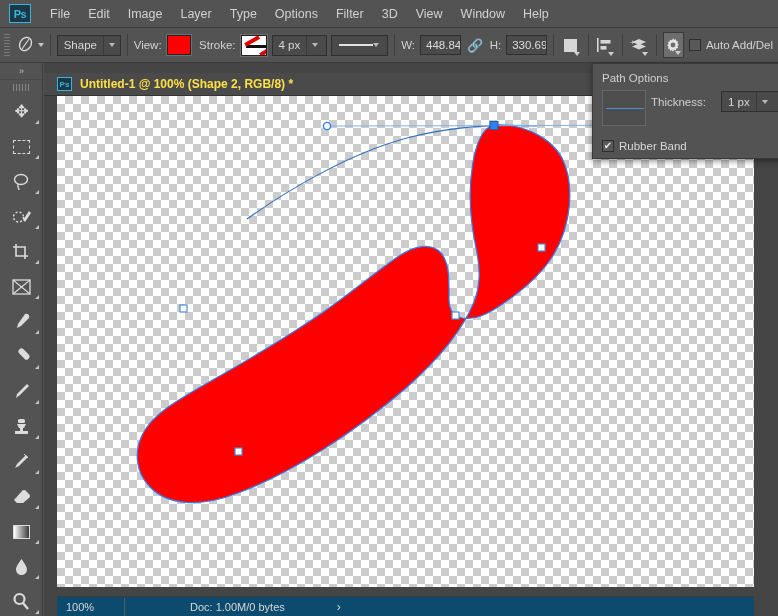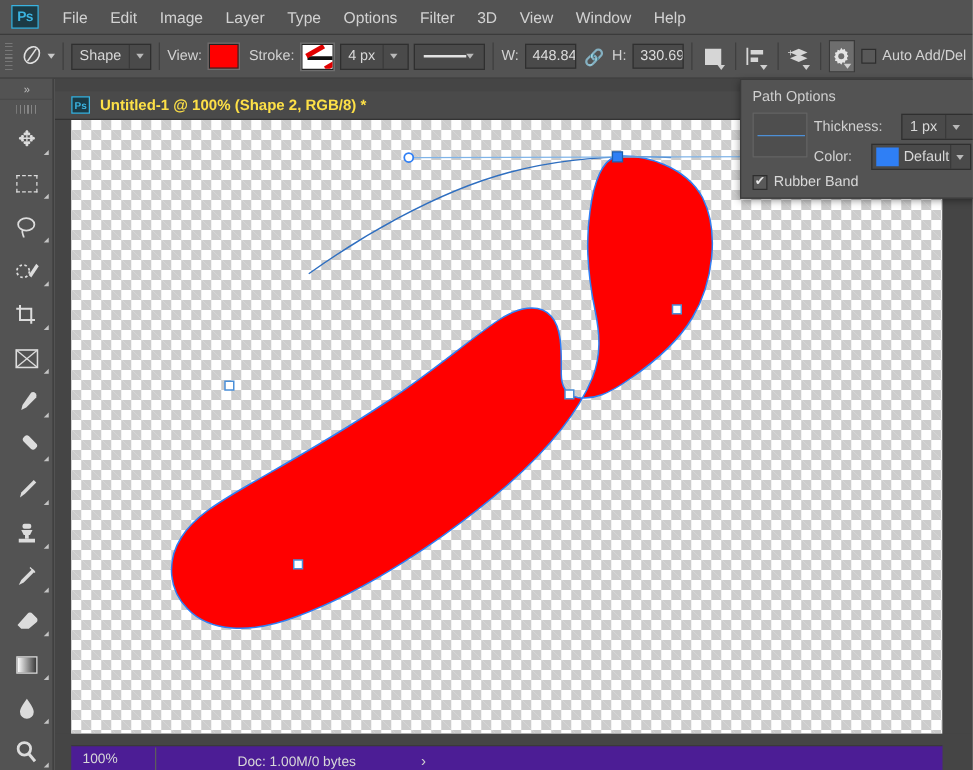--- a/index.html
+++ b/index.html
@@ -168,21 +168,21 @@
   #doc-right-gap {
     position: absolute; left: 710px; top: 33px; width: 24px; height: 491px; background: #454545;
   }
   #doc-bottom-gap {
     position: absolute; left: 0; top: 524px; width: 734px; height: 29px; background: #454545;
   }
 
   
   #statusbar {
     position: absolute; left: 57px; top: 596px; width: 697px; height: 20px;
-    background: #4c1d95; display: flex; align-items: flex-end;
+    background: #0c4a6e; display: flex; align-items: center;
     border-top: 1px solid #3a3a3a;
   }
   #zoom-level {
     color: #d8d8d8; font-size: 11px; padding-left: 9px; width: 68px;
     border-right: 1px solid #5c5c5c; line-height: 18px;
   }
   #doc-size { color: #d8d8d8; font-size: 11px; padding-left: 65px; }
   #status-arrow { color: #cfcfcf; font-size: 12px; margin-left: 52px; }
 
   
@@ -486,30 +486,20 @@
     <div class="po-row" id="po-thick-row">
       <span class="po-label">Thickness:</span>
       <div class="combo" id="po-thick-combo">
         <span class="val">1 px</span>
         <span class="arrow">
             <span class="chev"></span>
           </span>
       </div>
     </div>
 
-    <div class="po-row" id="po-color-row">
-      <span class="po-label">Color:</span>
-      <div class="combo" id="po-color-combo">
-        <span id="po-color-swatch" style="background: rgb(47, 127, 245);"></span>
-        <span class="val" style="padding:0 4px 0 0;">Default</span>
-        <span class="arrow">
-            <span class="chev"></span>
-          </span>
-      </div>
-    </div>
 
     <div id="po-rubber-row">
       <span class="cbox checked"></span>
       <span id="po-rubber-label">Rubber Band</span>
     </div>
   </div>
 
 </div>
 
 </body></html>

